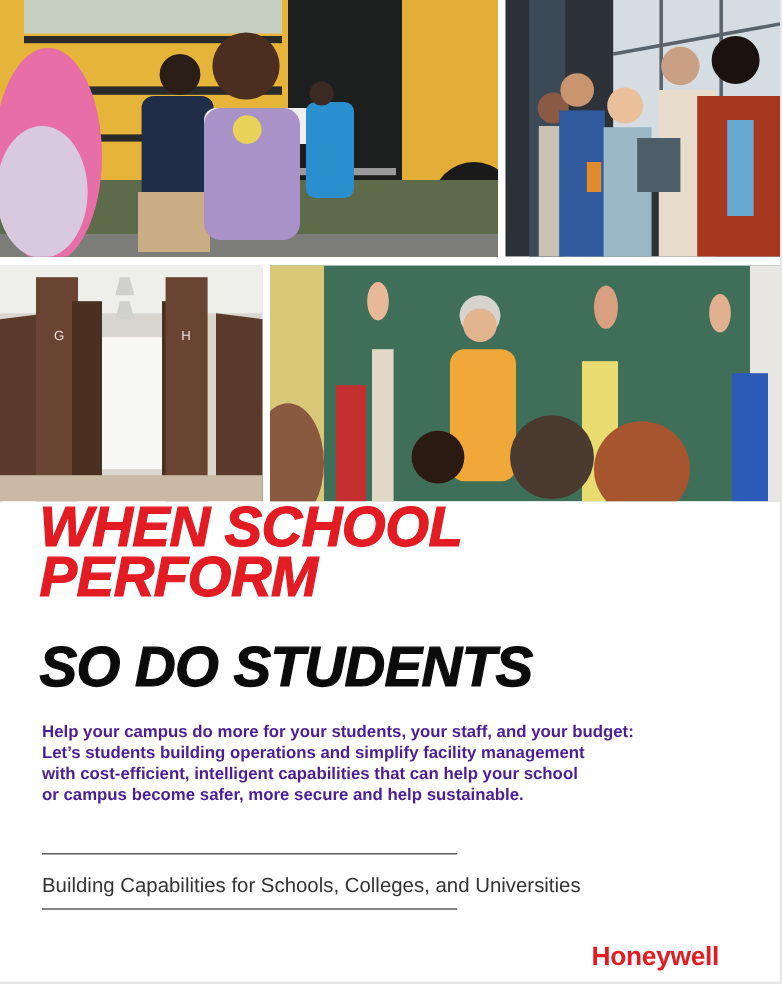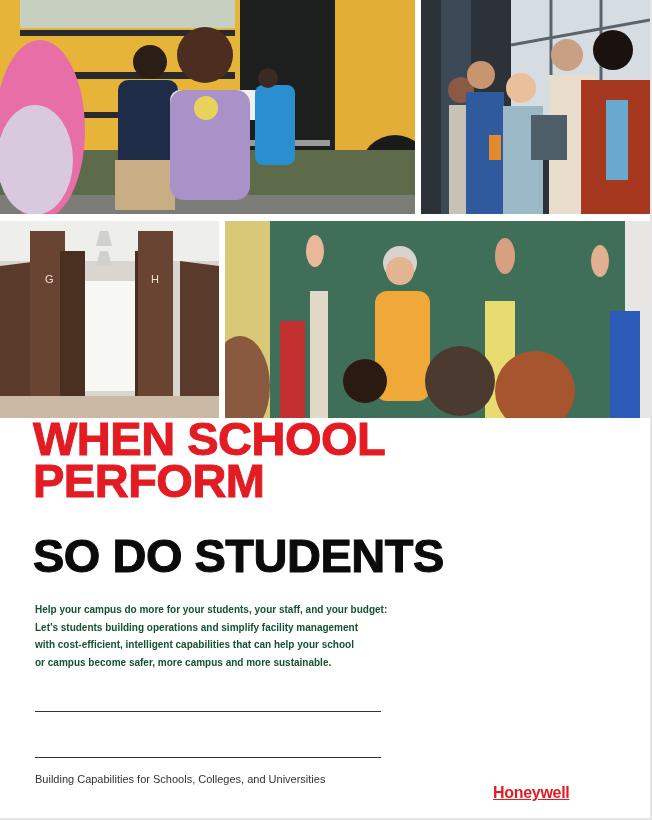--- a/index.html
+++ b/index.html
@@ -4,29 +4,29 @@
   <style>
     html, body { margin: 0; padding: 0; }
     body { width: 652px; height: 820px; background: #ffffff; position: relative; overflow: hidden; font-family: "Liberation Sans", sans-serif; }
     .page { position: absolute; left: 0; top: 0; width: 650px; height: 818px; border-right: 2px solid #e6e6e6; border-bottom: 2px solid #e6e6e6; background: #fff; }
     .photo { position: absolute; overflow: hidden; }
     .photo svg { display: block; width: 100%; height: 100%; }
     #p1 { left: 0; top: 0; width: 415px; height: 214px; }
     #p2 { left: 421px; top: 0; width: 229px; height: 214px; }
     #p3 { left: 0; top: 221px; width: 219px; height: 197px; }
     #p4 { left: 225px; top: 221px; width: 425px; height: 197px; }
-    .headline { position: absolute; left: 33px; top: 418px; margin: 0; font-family: "Liberation Sans", sans-serif; font-weight: 900; font-size: 47px; line-height: 42px; letter-spacing: -0.5px; }
+    .headline { position: absolute; left: 33px; top: 418px; margin: 0; font-family: "Liberation Sans", sans-serif; font-weight: 900; font-size: 47px; line-height: 42px; letter-spacing: -0.5px; font-style: italic; }
     .headline .red { color: #e31b23; display: block; -webkit-text-stroke: 1px #e31b23; }
     .headline .black { color: #0b0b0b; display: block; margin-top: 33px; -webkit-text-stroke: 1px #0b0b0b; }
-    .intro { position: absolute; left: 35px; top: 601px; width: 540px; margin: 0; font-family: "Liberation Sans", sans-serif; font-size: 10px; line-height: 17.5px; color: #14532d; font-weight: bold; }
+    .intro { position: absolute; left: 35px; top: 601px; width: 540px; margin: 0; font-family: "Liberation Sans", sans-serif; font-size: 14px; line-height: 17.5px; color: #4c1d95; font-weight: bold; }
     .rule { position: absolute; left: 35px; width: 346px; height: 0; border-top: 1.3px solid #333; }
     #rule-top { top: 711px; }
     #rule-bottom { top: 757px; }
-    .subtitle { position: absolute; left: 35px; top: 728px; font-family: "Liberation Sans", sans-serif; font-size: 11px; color: #333; margin-top: 45px; }
-    .logo { position: absolute; left: 493px; top: 784px; font-family: "Liberation Sans", sans-serif; font-weight: bold; font-size: 16px; color: #e31b23; letter-spacing: -0.3px; text-decoration: underline; }
+    .subtitle { position: absolute; left: 35px; top: 728px; font-family: "Liberation Sans", sans-serif; font-size: 17px; color: #333; }
+    .logo { position: absolute; left: 493px; top: 784px; font-family: "Liberation Sans", sans-serif; font-weight: bold; font-size: 22px; color: #e31b23; letter-spacing: -0.3px; }
   </style>
 </head>
 <body>
 
 <div class="page">
 
   <div class="photo" id="p1">
     <svg viewBox="0 0 415 214" preserveAspectRatio="none">
       <rect width="415" height="214" fill="#6f7a5a"></rect>
       <rect x="0" y="0" width="415" height="150" fill="#e7b43a"></rect>
@@ -123,21 +123,21 @@
   <h1 class="headline">
     <span class="red">WHEN SCHOOL</span>
     <span class="red">PERFORM</span>
     <span class="black">SO DO STUDENTS</span>
   </h1>
 
   <p class="intro">
     <span>Help your campus do more for your students, your staff, and your budget:</span><br>
     <span>Let’s students building operations and simplify facility management</span><br>
     <span>with cost-efficient, intelligent capabilities that can help your school</span><br>
-    <span>or campus become safer, more campus and more sustainable.</span>
+    <span>or campus become safer, more secure and help sustainable.</span>
   </p>
 
   <div class="rule" id="rule-top"></div>
   <div class="subtitle">Building Capabilities for Schools, Colleges, and Universities</div>
   <div class="rule" id="rule-bottom"></div>
 
   <div class="logo">Honeywell</div>
 </div>
 
 </body></html>

